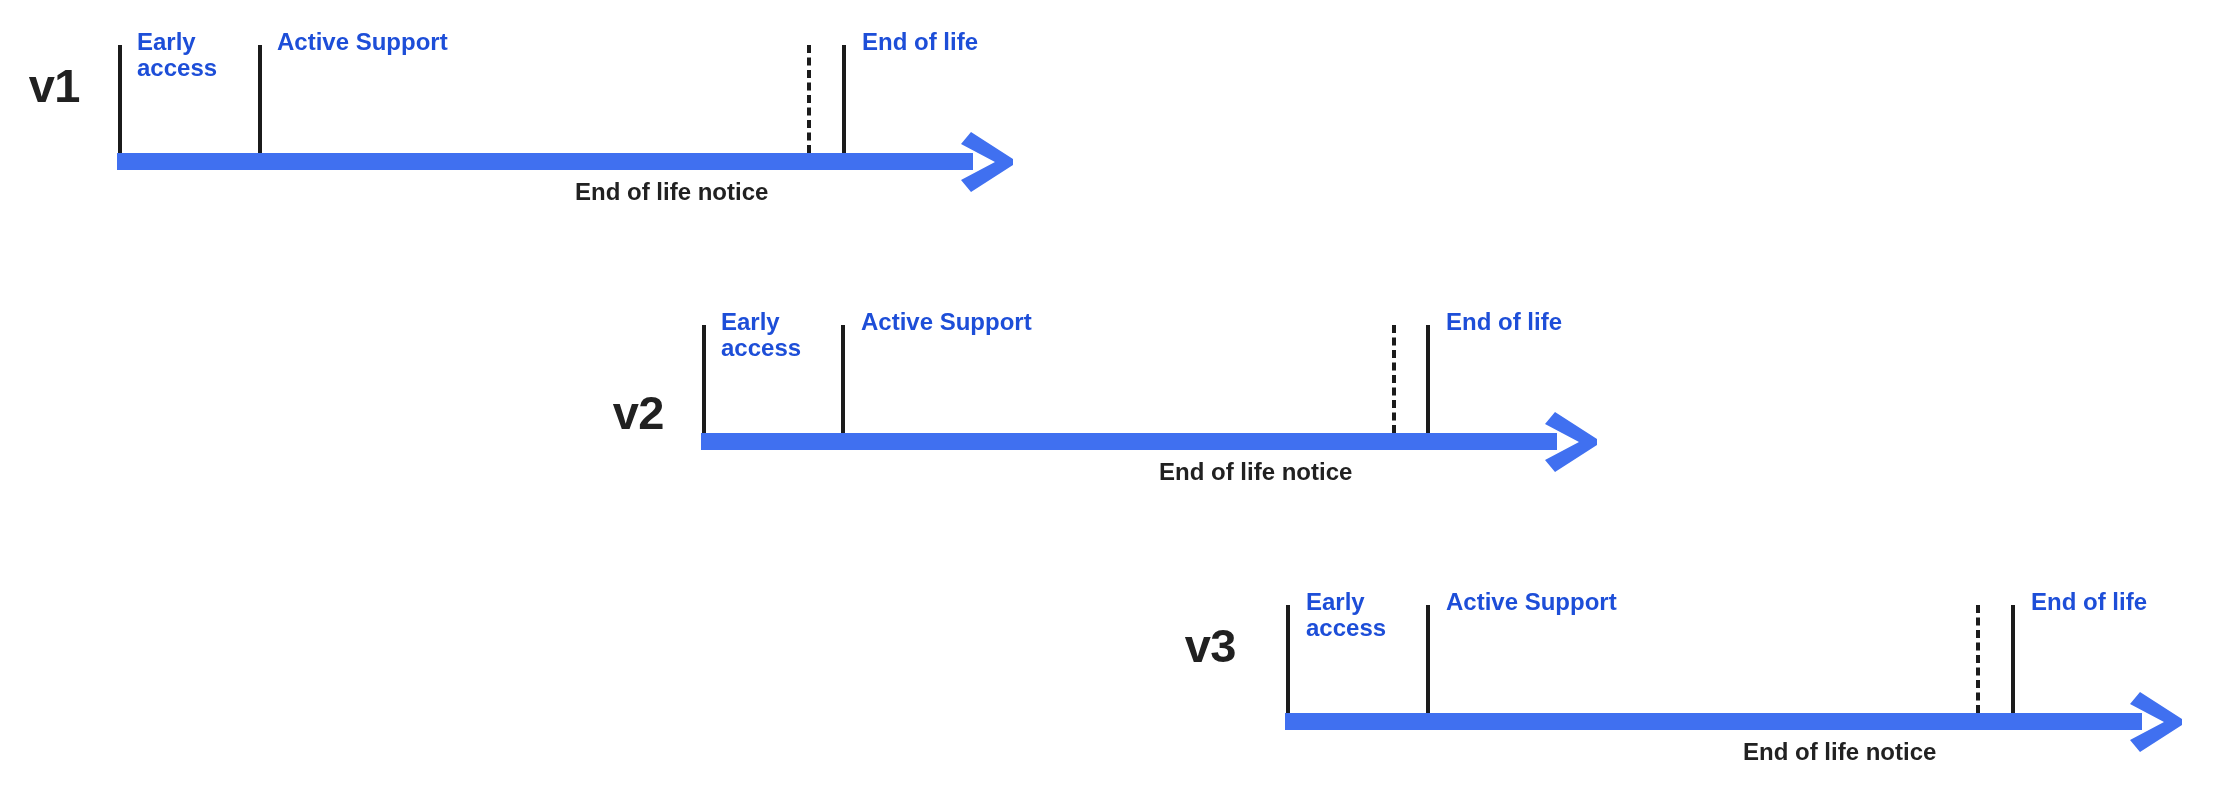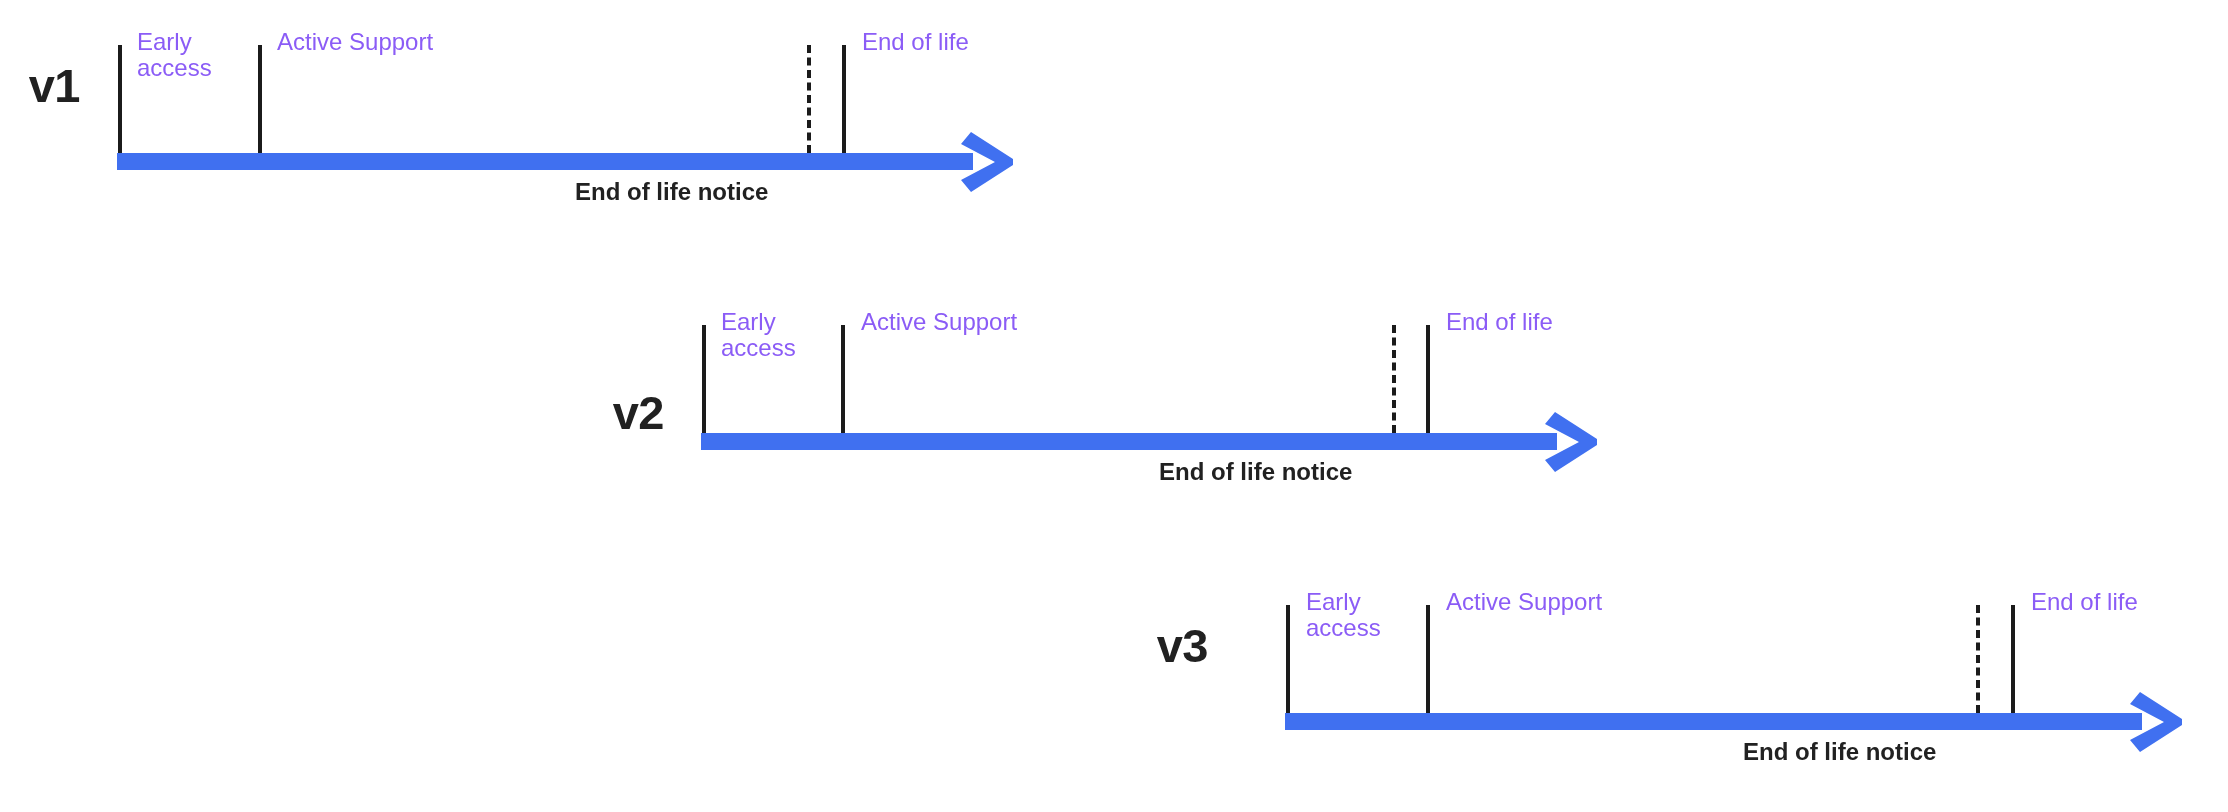--- a/index.html
+++ b/index.html
@@ -51,23 +51,23 @@
   .tick.dashed {
     background: none;
     border-left: 4px dashed #1b1b1b;
     width: 0;
   }
 
   
   .phase-label {
     position: absolute;
     font-size: 24px;
-    font-weight: 400;
+    font-weight: 700;
     line-height: 1.08;
-    color: #8b5cf6;
+    color: #1d4ed8;
     white-space: pre-line;
   }
 
   
   .bar {
     position: absolute;
     height: 17px;
     background: #4070f0;
   }
   .arrow-head {
@@ -121,21 +121,21 @@
       <div class="phase-label" style="left: 1446px; top: 309px;">End of life</div>
       <div class="bar" style="left: 701px; top: 433px; width: 856px; background: rgb(64, 112, 240);"></div>
       <div class="arrow-head" style="left: 1545px; top: 411.5px;">
         <svg width="56" height="60" viewBox="0 0 56 60">
           <path d="M 10 0 L 52 27 L 52 33 L 10 60 L 0 48 L 34 30 L 0 12 Z" fill="#4070f0"></path>
         </svg>
       </div>
       <div class="notice-label" style="left: 1159px; top: 460px;">End of life notice</div>
     </div>
     <div class="timeline-row">
-      <div class="version-label" style="left: 1008px; top: 622px; width: 200px;">v3</div>
+      <div class="version-label" style="left: 1036px; top: 622px; width: 200px;">v3</div>
       <div class="tick" style="left: 1286px; top: 605px; height: 108px;"></div>
       <div class="tick" style="left: 1426px; top: 605px; height: 108px;"></div>
       <div class="tick" style="left: 2011px; top: 605px; height: 108px;"></div>
       <div class="tick dashed" style="left: 1976px; top: 605px; height: 108px;"></div>
       <div class="phase-label" style="left: 1306px; top: 589px;">Early
 access</div>
       <div class="phase-label" style="left: 1446px; top: 589px;">Active Support</div>
       <div class="phase-label" style="left: 2031px; top: 589px;">End of life</div>
       <div class="bar" style="left: 1285px; top: 713px; width: 857px; background: rgb(64, 112, 240);"></div>
       <div class="arrow-head" style="left: 2130px; top: 691.5px;">

